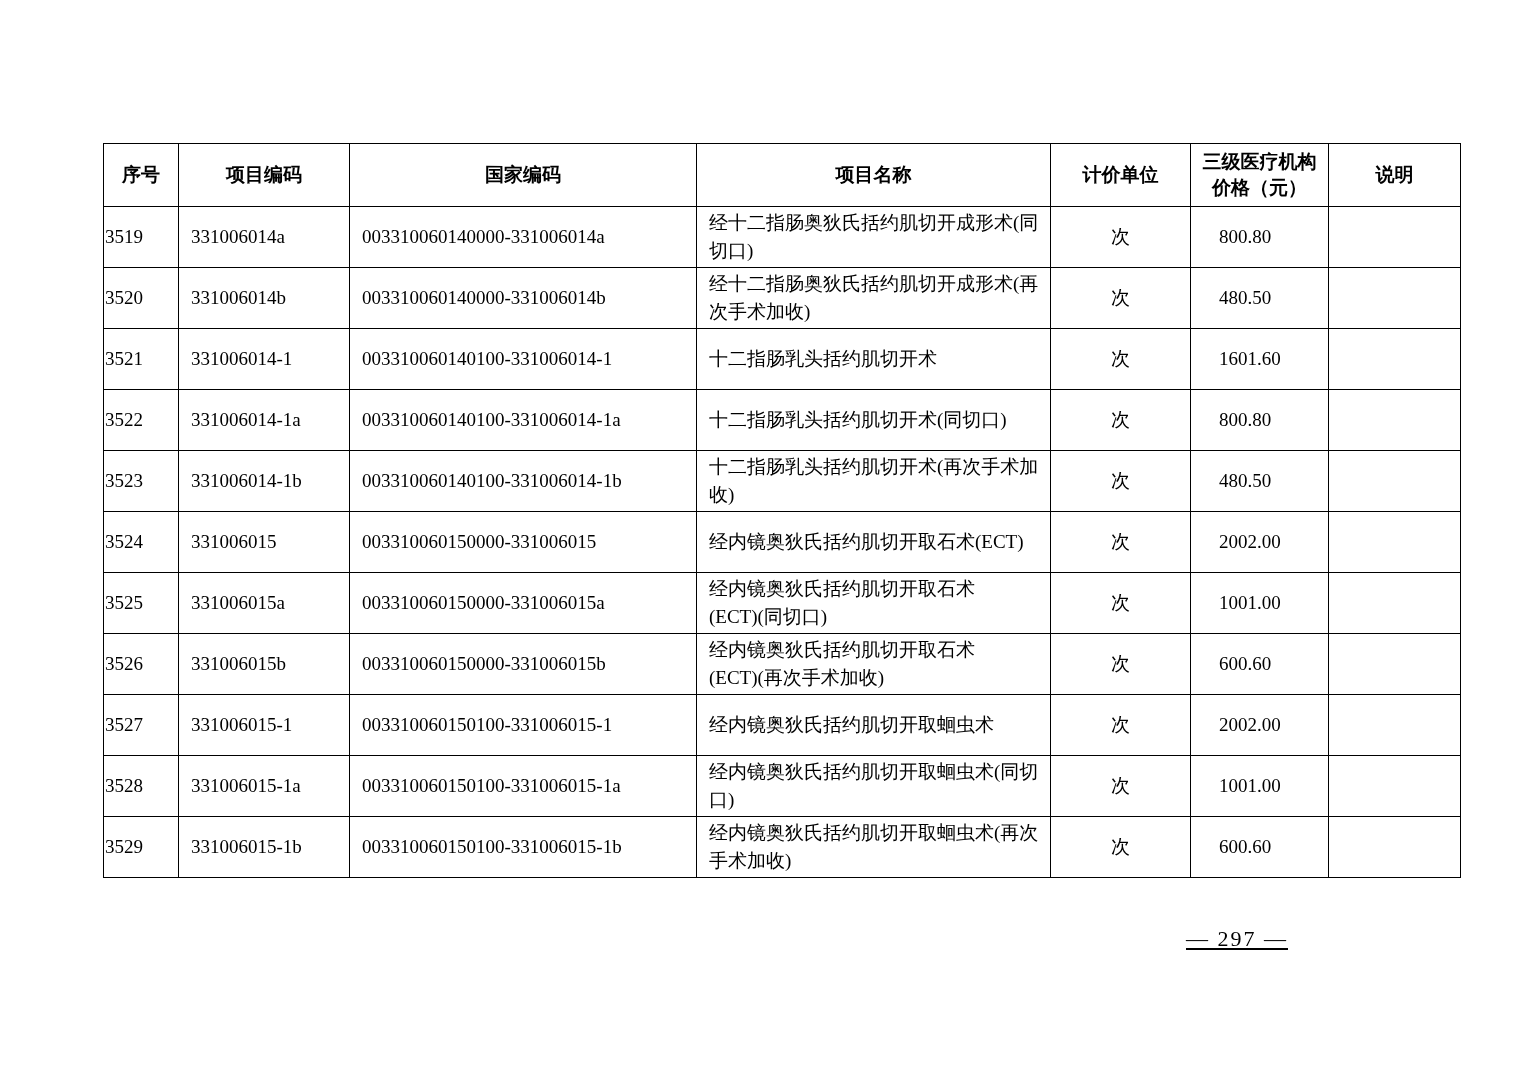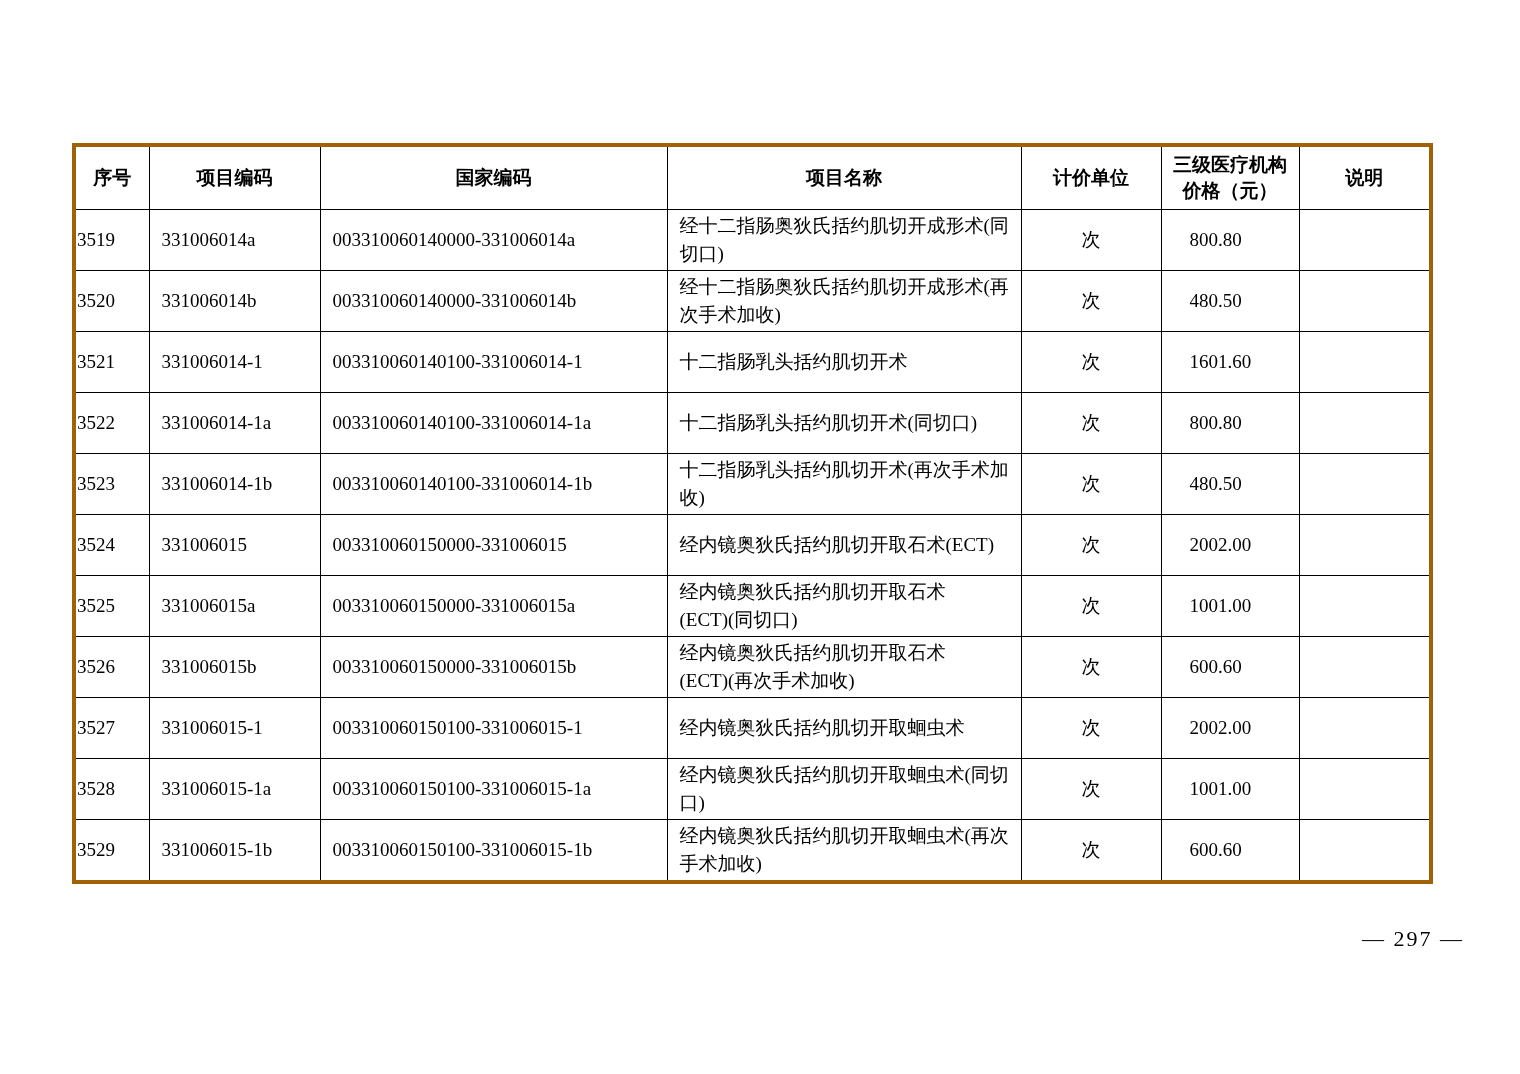--- a/index.html
+++ b/index.html
@@ -13,26 +13,26 @@
   }
   .page {
     position: relative;
     width: 1520px;
     height: 1074px;
     overflow: hidden;
     background: #ffffff;
   }
   .price-table {
     position: absolute;
-    left: 72px;
+    left: 103px;
     top: 143px;
     width: 1357px;
     border-collapse: collapse;
     table-layout: fixed;
-    border: 4px solid #a16207;
+    border: 1px solid #a16207;
   }
   .price-table th,
   .price-table td {
     border: 1px solid #000;
     vertical-align: middle;
     overflow: hidden;
     font-weight: normal;
   }
   .price-table th {
     height: 60px;
@@ -47,26 +47,27 @@
     font-size: 19px;
   }
   .c-no     { text-align: left; }
   .c-code   { text-align: left; padding-left: 12px; white-space: nowrap; }
   .c-name   { text-align: left; padding-left: 12px; white-space: pre-line; line-height: 28px; }
   .c-unit   { text-align: center; }
   .c-price  { text-align: left; padding-left: 28px; }
   .c-note   { text-align: center; }
   .page-footer {
     position: absolute;
-    left: 1284px;
+    left: 1186px;
     top: 926px;
     width: 180px;
-    text-align: right;
+    text-align: left;
     font-size: 22px;
     letter-spacing: 2px;
+    text-decoration: underline;
   }
 </style>
 </head>
 <body>
 
 <div class="page">
 
   <table class="price-table">
     <colgroup>
       <col style="width:75px">

